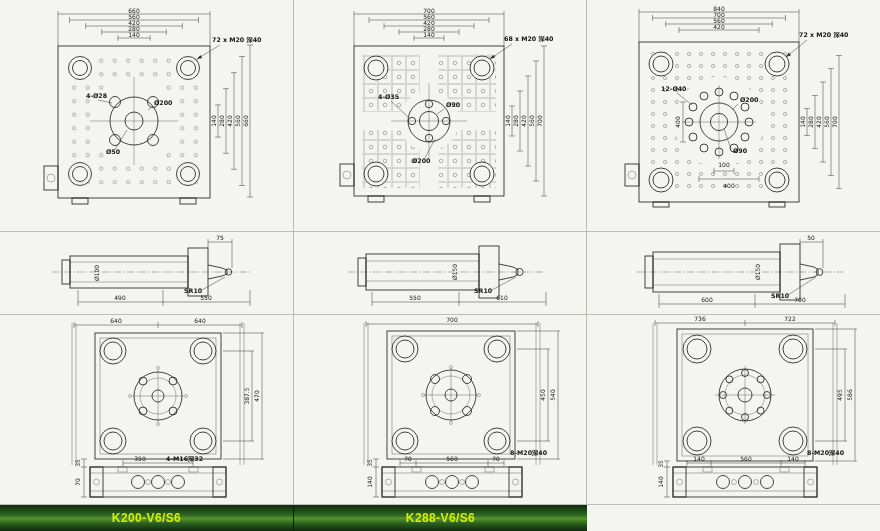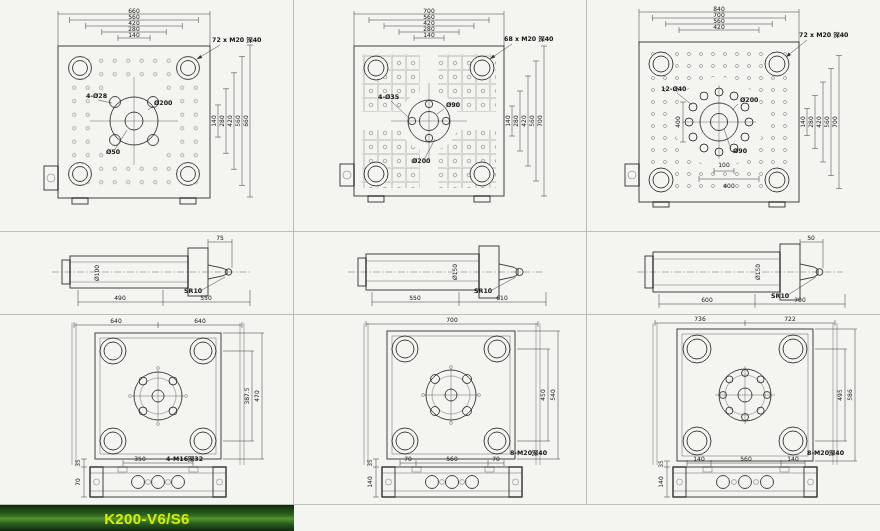--- a/index.html
+++ b/index.html
@@ -5,21 +5,21 @@
 *{margin:0;padding:0;box-sizing:border-box}
 html,body{width:880px;height:531px}
 body{background:#e8e8e5;font-family:"DejaVu Sans",sans-serif}
 .sheet{width:880px;height:531px;display:grid;grid-template-rows:232px 83px 190px 26px;background:#f4f4f1}
 .r{display:grid;grid-template-columns:294px 293px 293px;border-bottom:1px solid #bdbdb8}
 .c{border-right:1px solid #bdbdb8;overflow:hidden;background:#f4f4f1}
 .c:last-child{border-right:none}
 .bars{display:grid;grid-template-columns:294px 293px 293px}
 .bar{display:flex;align-items:center;justify-content:center;border-right:1px solid #0a1f08;background:linear-gradient(180deg,#0e2a0c 0%,#2d6420 38%,#55942f 52%,#2a5e1e 72%,#0e2a0c 100%)}
 .bar:last-child{border-right:none}
-.bar span{color:#d8ee00;font-weight:bold;font-size:15px;letter-spacing:.4px;font-family:"Liberation Sans",sans-serif}
+.bar span{color:#d8ee00;font-weight:bold;font-size:12px;letter-spacing:.4px;font-family:"Liberation Sans",sans-serif}
 svg{display:block}
 .ln{fill:none;stroke:#2f2f2f;stroke-width:.9}
 .th{fill:none;stroke:#5a5a5a;stroke-width:.45}
 .dim{fill:none;stroke:#3a3a3a;stroke-width:.5}
 .cl{fill:#f4f4f1;stroke:#2f2f2f;stroke-width:.9}
 .clear{fill:#f4f4f1;stroke:none}
 .ar{fill:#2f2f2f;stroke:none}
 text{fill:#141414;font-size:6px;font-family:"DejaVu Sans",sans-serif}
 .b{font-weight:bold;font-size:6.3px}
 .m{text-anchor:middle}
@@ -553,15 +553,18 @@
           <text class="m" transform="translate(76,167) rotate(-90)">140</text>
         </g>
       </svg>
     </div>
   </div>
 
   <div class="bars">
     <div class="bar">
       <span>K200-V6/S6</span>
     </div>
+    <div class="bar">
+      <span>K288-V6/S6</span>
+    </div>
   </div>
 
 </div>
 
 </body></html>

